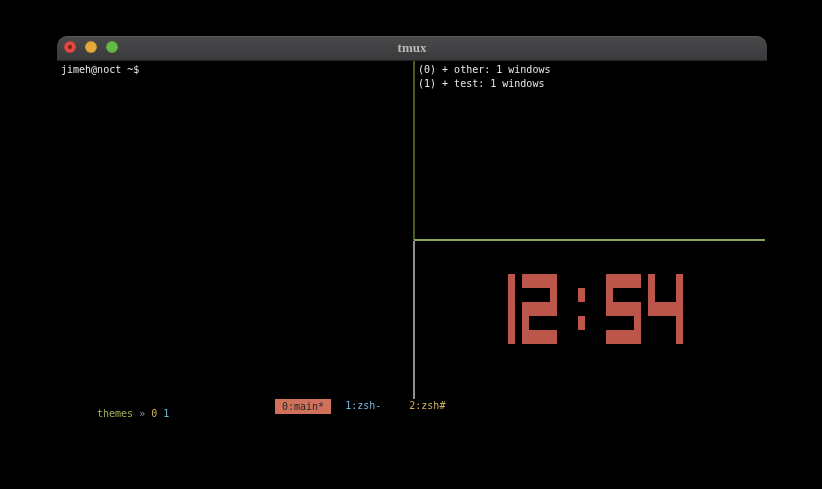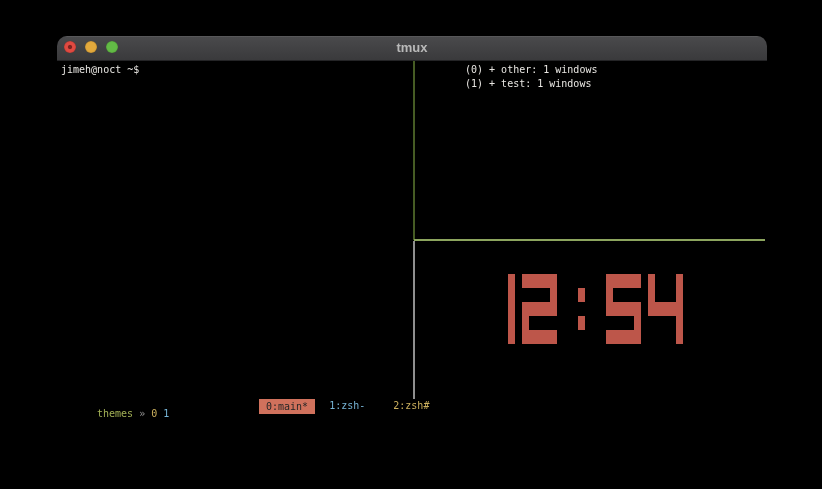--- a/index.html
+++ b/index.html
@@ -14,53 +14,53 @@
   }
   .titlebar {
     position:relative; height:24px;
     background:linear-gradient(#4a4a4c, #3a3a3c);
     border-bottom:1px solid #242426;
     box-shadow:inset 0 1px 0 rgba(255,255,255,0.08);
   }
   .title {
     position:absolute; left:0; right:0; top:0; height:24px; line-height:24px;
     text-align:center; color:#b9b9b9; font-size:13px;
-    font-family:Liberation Sans, sans-serif; font-weight:bold;
+    font-family:Liberation Serif, serif; font-weight:bold;
   }
   .traffic { position:absolute; left:7px; top:5px; display:flex; gap:9px; }
   .tl { width:12px; height:12px; border-radius:50%; display:inline-block; }
   .tl.red    { background:radial-gradient(circle at 50% 50%, #7c241f 0 1.6px, #e14a41 2.6px); box-shadow:inset 0 0 1px rgba(0,0,0,.5); }
   .tl.yellow { background:#e2a93c; box-shadow:inset 0 0 1px rgba(0,0,0,.5); }
   .tl.green  { background:#63bb46; box-shadow:inset 0 0 1px rgba(0,0,0,.5); }
 
   .terminal {
     position:relative; height:359px; background:#000;
     font-size:10px; line-height:14.3px; color:#e9e7e3;
   }
   .prompt { position:absolute; left:4px; top:2px; white-space:pre; }
 
   
   .vdiv-top    { position:absolute; left:356px; top:0;    width:2px; height:179px; background:var(--divider-dark-green,#465c24); }
   .hdiv        { position:absolute; left:357px; top:178px; width:351px; height:2px; background:var(--divider-light-green,#8ca55e); }
   .vdiv-bottom { position:absolute; left:356px; top:180px; width:2px; height:158px; background:var(--divider-gray,#8f8f8f); }
 
   
-  .session-list { position:absolute; left:359px; top:2px; width:349px;padding-left:47px; }
+  .session-list { position:absolute; left:359px; top:2px; width:349px; }
   .session-row { white-space:pre; padding-left:2px; height:14.3px; }
   .session-row.sel { background:var(--salmon-select,#c96452); color:#f5f1ed; }
 
   
   .clock { position:absolute; left:423px; top:213px; display:flex; gap:7px; }
   .clock-char { display:grid; grid-template-columns:repeat(5,7px); grid-auto-rows:14px; }
   .clock-char .on { background:var(--clock-color,#bd564a); }
 
   
   .statusbar { position:absolute; left:0; top:338px; width:708px; height:15px; }
   .sb-left  { position:absolute; left:4px; top:8px; white-space:pre;margin-left:36px; }
-  .sb-center{ position:absolute; left:202px; top:0; display:flex; align-items:center; white-space:pre; }
+  .sb-center{ position:absolute; left:218px; top:0; display:flex; align-items:center; white-space:pre; }
   .sb-right { position:absolute; right:8px; top:0; white-space:pre; }
   .c-green  { color:var(--status-green,#a3b156); }
   .c-blue   { color:var(--status-blue,#76b4d6); }
   .c-yellow { color:var(--status-yellow,#cdb15e); }
   .c-gray   { color:#979797; }
   .chip {
     background:var(--salmon-chip,#d0715c); color:#262626; padding:0 7px;
     height:15px; line-height:15px; display:inline-block;
   }
   .win1 { margin-left:14px; }

